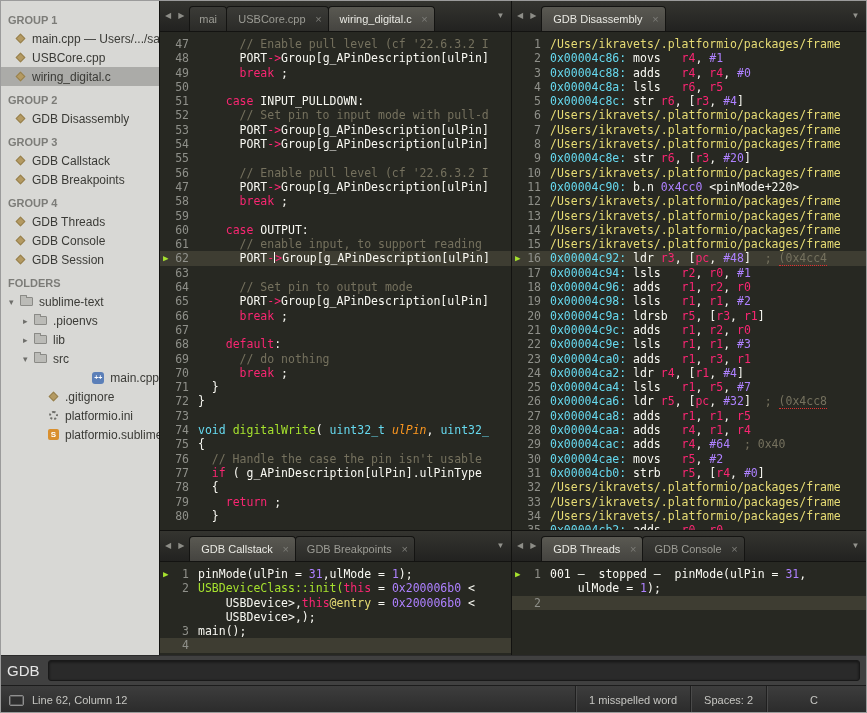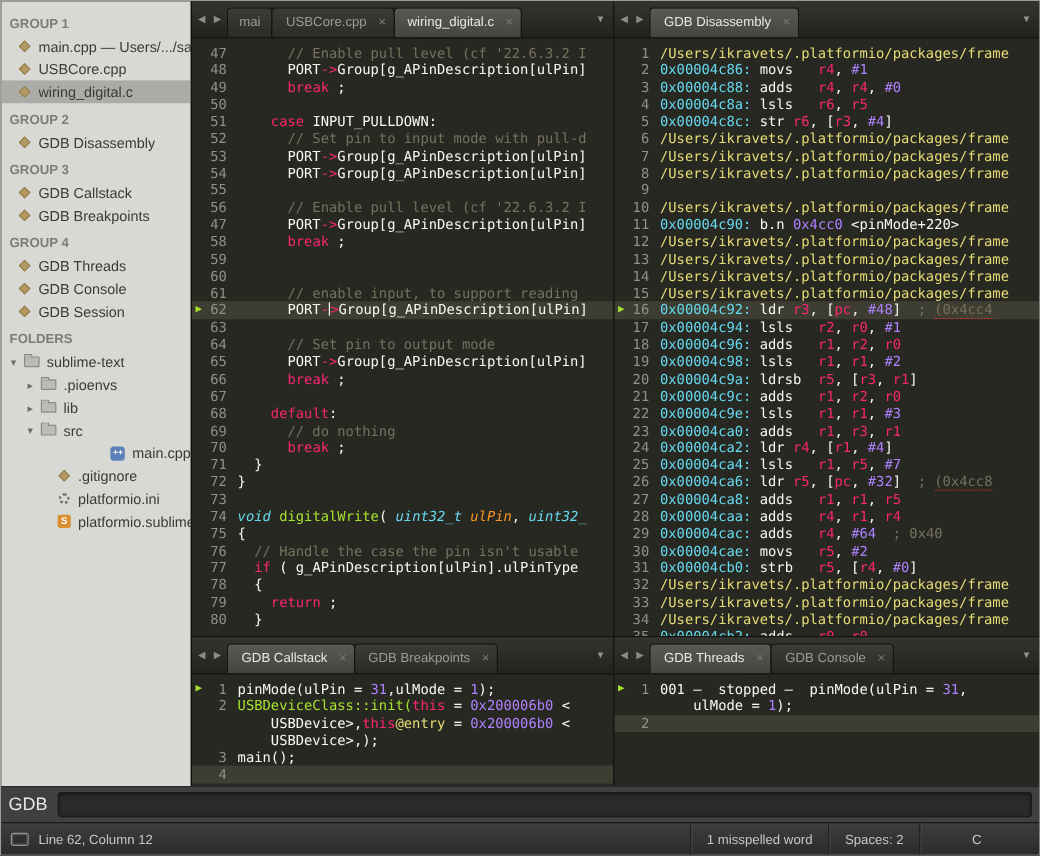--- a/index.html
+++ b/index.html
@@ -40,39 +40,39 @@
 .editor{position:absolute;left:0;top:31px;right:0;bottom:0;padding-top:5px;font-family:"DejaVu Sans Mono",monospace;font-size:11.5px;overflow:hidden}
 .line{display:flex;height:14.3px;line-height:14.3px;white-space:pre}
 .line.hl{background:#3e3d32}
 .gutter{position:relative;flex:0 0 38px;text-align:right;padding-right:9px;color:#8f908a}
 .arrow{position:absolute;left:3px;top:1px;color:#a6e22e;font-size:9px;line-height:12px}
 .code{flex:1;overflow:hidden}
 .tk-w{color:#f8f8f2}
 .tk-k{color:#f92672}
 .tk-ki{color:#f92672;}
 .tk-c{color:#75715e}
-.tk-t{color:#66d9ef;font-style:italic}
+.tk-t{color:#66d9ef;}
 .tk-f{color:#a6e22e}
 .tk-n{color:#ae81ff}
 .tk-o{color:#fd971f;font-style:italic}
 .tk-y{color:#e6db74}
 .tk-yi{color:#e6db74;}
 .tk-a{color:#66d9ef}
 .tk-r{color:#f92672}
 .squig{border-bottom:1px dotted #e03131}
 .cursor{display:inline-block;width:1px;height:11px;background:#fdfdf6;vertical-align:-1px}
 
 
 .gdb-bar{position:absolute;left:0;top:654px;right:0;height:30px;background:#404040;border-top:1px solid #2b2b2b;display:flex;align-items:center;padding:0 6px;gap:8px}
 .gdb-label{color:#e6e6e6;font-size:15px;flex:0 0 auto}
 .gdb-input{flex:1;height:21px;background:#2a2a2a;border:1px solid #191919;border-radius:3px;color:#ddd;font-size:12px;padding:0 6px;outline:none;box-shadow:inset 0 1px 3px rgba(0,0,0,.55);font-family:"DejaVu Sans Mono",monospace}
 
 
 .status{position:absolute;left:0;top:684px;right:0;height:29px;background:linear-gradient(#3d3d3d,#2a2a2a);border-top:1px solid #1c1c1c;display:flex;align-items:center;color:#c6c6c2;font-size:11px}
-.status-left{display:flex;align-items:flex-start;gap:8px;padding-left:8px}
+.status-left{display:flex;align-items:flex-end;gap:8px;padding-left:8px}
 .status-icon{width:15px;height:11px;border:1px solid #8f8f8f;border-radius:2px;background:#2e2e2e;box-shadow:inset 0 0 0 1px #565656}
 .status-spacer{flex:1}
 .status-cell{height:29px;display:flex;align-items:center;padding:0 13px;border-left:1px solid #1f1f1f;box-shadow:inset 1px 0 0 #4a4a4a}
 .status-cell.c-cell{width:100px;padding-left:43px}
 </style>
 </head>
 <body>
 
 <div class="window">
 
@@ -194,21 +194,21 @@
           <div class="line"><span class="gutter">50</span><span class="code"></span></div>
           <div class="line"><span class="gutter">51</span><span class="code"><span class="tk-w">    </span><span class="tk-k">case</span><span class="tk-w"> INPUT_PULLDOWN:</span></span></div>
           <div class="line"><span class="gutter">52</span><span class="code"><span class="tk-c">      // Set pin to input mode with pull-d</span></span></div>
           <div class="line"><span class="gutter">53</span><span class="code"><span class="tk-w">      PORT</span><span class="tk-k">-&gt;</span><span class="tk-w">Group[g_APinDescription[ulPin]</span></span></div>
           <div class="line"><span class="gutter">54</span><span class="code"><span class="tk-w">      PORT</span><span class="tk-k">-&gt;</span><span class="tk-w">Group[g_APinDescription[ulPin]</span></span></div>
           <div class="line"><span class="gutter">55</span><span class="code"></span></div>
           <div class="line"><span class="gutter">56</span><span class="code"><span class="tk-c">      // Enable pull level (cf '22.6.3.2 I</span></span></div>
           <div class="line"><span class="gutter">47</span><span class="code"><span class="tk-w">      PORT</span><span class="tk-k">-&gt;</span><span class="tk-w">Group[g_APinDescription[ulPin]</span></span></div>
           <div class="line"><span class="gutter">58</span><span class="code"><span class="tk-w">      </span><span class="tk-k">break</span><span class="tk-w"> ;</span></span></div>
           <div class="line"><span class="gutter">59</span><span class="code"></span></div>
-          <div class="line"><span class="gutter">60</span></div>
+          <div class="line"><span class="gutter">60</span><span class="code"><span class="tk-w">    </span><span class="tk-k">case</span><span class="tk-w"> OUTPUT:</span></span></div>
           <div class="line"><span class="gutter">61</span><span class="code"><span class="tk-c">      // enable input, to support reading</span></span></div>
           <div class="line hl"><span class="gutter">62<span class="arrow">▶</span></span><span class="code"><span class="tk-w">      PORT</span><span class="tk-k">-</span><span class="cursor"></span><span class="tk-k">&gt;</span><span class="tk-w">Group[g_APinDescription[ulPin]</span></span></div>
           <div class="line"><span class="gutter">63</span><span class="code"></span></div>
           <div class="line"><span class="gutter">64</span><span class="code"><span class="tk-c">      // Set pin to output mode</span></span></div>
           <div class="line"><span class="gutter">65</span><span class="code"><span class="tk-w">      PORT</span><span class="tk-k">-&gt;</span><span class="tk-w">Group[g_APinDescription[ulPin]</span></span></div>
           <div class="line"><span class="gutter">66</span><span class="code"><span class="tk-w">      </span><span class="tk-k">break</span><span class="tk-w"> ;</span></span></div>
           <div class="line"><span class="gutter">67</span><span class="code"></span></div>
           <div class="line"><span class="gutter">68</span><span class="code"><span class="tk-w">    </span><span class="tk-k">default</span><span class="tk-w">:</span></span></div>
           <div class="line"><span class="gutter">69</span><span class="code"><span class="tk-c">      // do nothing</span></span></div>
           <div class="line"><span class="gutter">70</span><span class="code"><span class="tk-w">      </span><span class="tk-k">break</span><span class="tk-w"> ;</span></span></div>
@@ -243,21 +243,21 @@
       </div>
       <div class="editor">
           <div class="line"><span class="gutter">1</span><span class="code"><span class="tk-y">/Users/ikravets/.platformio/packages/frame</span></span></div>
           <div class="line"><span class="gutter">2</span><span class="code"><span class="tk-a">0x00004c86:</span><span class="tk-w"> movs   </span><span class="tk-r">r4</span><span class="tk-w">, </span><span class="tk-n">#1</span></span></div>
           <div class="line"><span class="gutter">3</span><span class="code"><span class="tk-a">0x00004c88:</span><span class="tk-w"> adds   </span><span class="tk-r">r4</span><span class="tk-w">, </span><span class="tk-r">r4</span><span class="tk-w">, </span><span class="tk-n">#0</span></span></div>
           <div class="line"><span class="gutter">4</span><span class="code"><span class="tk-a">0x00004c8a:</span><span class="tk-w"> lsls   </span><span class="tk-r">r6</span><span class="tk-w">, </span><span class="tk-r">r5</span></span></div>
           <div class="line"><span class="gutter">5</span><span class="code"><span class="tk-a">0x00004c8c:</span><span class="tk-w"> str </span><span class="tk-r">r6</span><span class="tk-w">, [</span><span class="tk-r">r3</span><span class="tk-w">, </span><span class="tk-n">#4</span><span class="tk-w">]</span></span></div>
           <div class="line"><span class="gutter">6</span><span class="code"><span class="tk-y">/Users/ikravets/.platformio/packages/frame</span></span></div>
           <div class="line"><span class="gutter">7</span><span class="code"><span class="tk-y">/Users/ikravets/.platformio/packages/frame</span></span></div>
           <div class="line"><span class="gutter">8</span><span class="code"><span class="tk-y">/Users/ikravets/.platformio/packages/frame</span></span></div>
-          <div class="line"><span class="gutter">9</span></div>
+          <div class="line"><span class="gutter">9</span><span class="code"><span class="tk-a">0x00004c8e:</span><span class="tk-w"> str </span><span class="tk-r">r6</span><span class="tk-w">, [</span><span class="tk-r">r3</span><span class="tk-w">, </span><span class="tk-n">#20</span><span class="tk-w">]</span></span></div>
           <div class="line"><span class="gutter">10</span><span class="code"><span class="tk-y">/Users/ikravets/.platformio/packages/frame</span></span></div>
           <div class="line"><span class="gutter">11</span><span class="code"><span class="tk-a">0x00004c90:</span><span class="tk-w"> b.n </span><span class="tk-n">0x4cc0</span><span class="tk-w"> &lt;pinMode+220&gt;</span></span></div>
           <div class="line"><span class="gutter">12</span><span class="code"><span class="tk-y">/Users/ikravets/.platformio/packages/frame</span></span></div>
           <div class="line"><span class="gutter">13</span><span class="code"><span class="tk-y">/Users/ikravets/.platformio/packages/frame</span></span></div>
           <div class="line"><span class="gutter">14</span><span class="code"><span class="tk-y">/Users/ikravets/.platformio/packages/frame</span></span></div>
           <div class="line"><span class="gutter">15</span><span class="code"><span class="tk-y">/Users/ikravets/.platformio/packages/frame</span></span></div>
           <div class="line hl"><span class="gutter">16<span class="arrow">▶</span></span><span class="code"><span class="tk-a">0x00004c92:</span><span class="tk-w"> ldr </span><span class="tk-r">r3</span><span class="tk-w">, [</span><span class="tk-r">pc</span><span class="tk-w">, </span><span class="tk-n">#48</span><span class="tk-w">]  </span><span class="tk-c">; </span><span class="tk-c squig">(0x4cc4</span></span></div>
           <div class="line"><span class="gutter">17</span><span class="code"><span class="tk-a">0x00004c94:</span><span class="tk-w"> lsls   </span><span class="tk-r">r2</span><span class="tk-w">, </span><span class="tk-r">r0</span><span class="tk-w">, </span><span class="tk-n">#1</span></span></div>
           <div class="line"><span class="gutter">18</span><span class="code"><span class="tk-a">0x00004c96:</span><span class="tk-w"> adds   </span><span class="tk-r">r1</span><span class="tk-w">, </span><span class="tk-r">r2</span><span class="tk-w">, </span><span class="tk-r">r0</span></span></div>
           <div class="line"><span class="gutter">19</span><span class="code"><span class="tk-a">0x00004c98:</span><span class="tk-w"> lsls   </span><span class="tk-r">r1</span><span class="tk-w">, </span><span class="tk-r">r1</span><span class="tk-w">, </span><span class="tk-n">#2</span></span></div>

